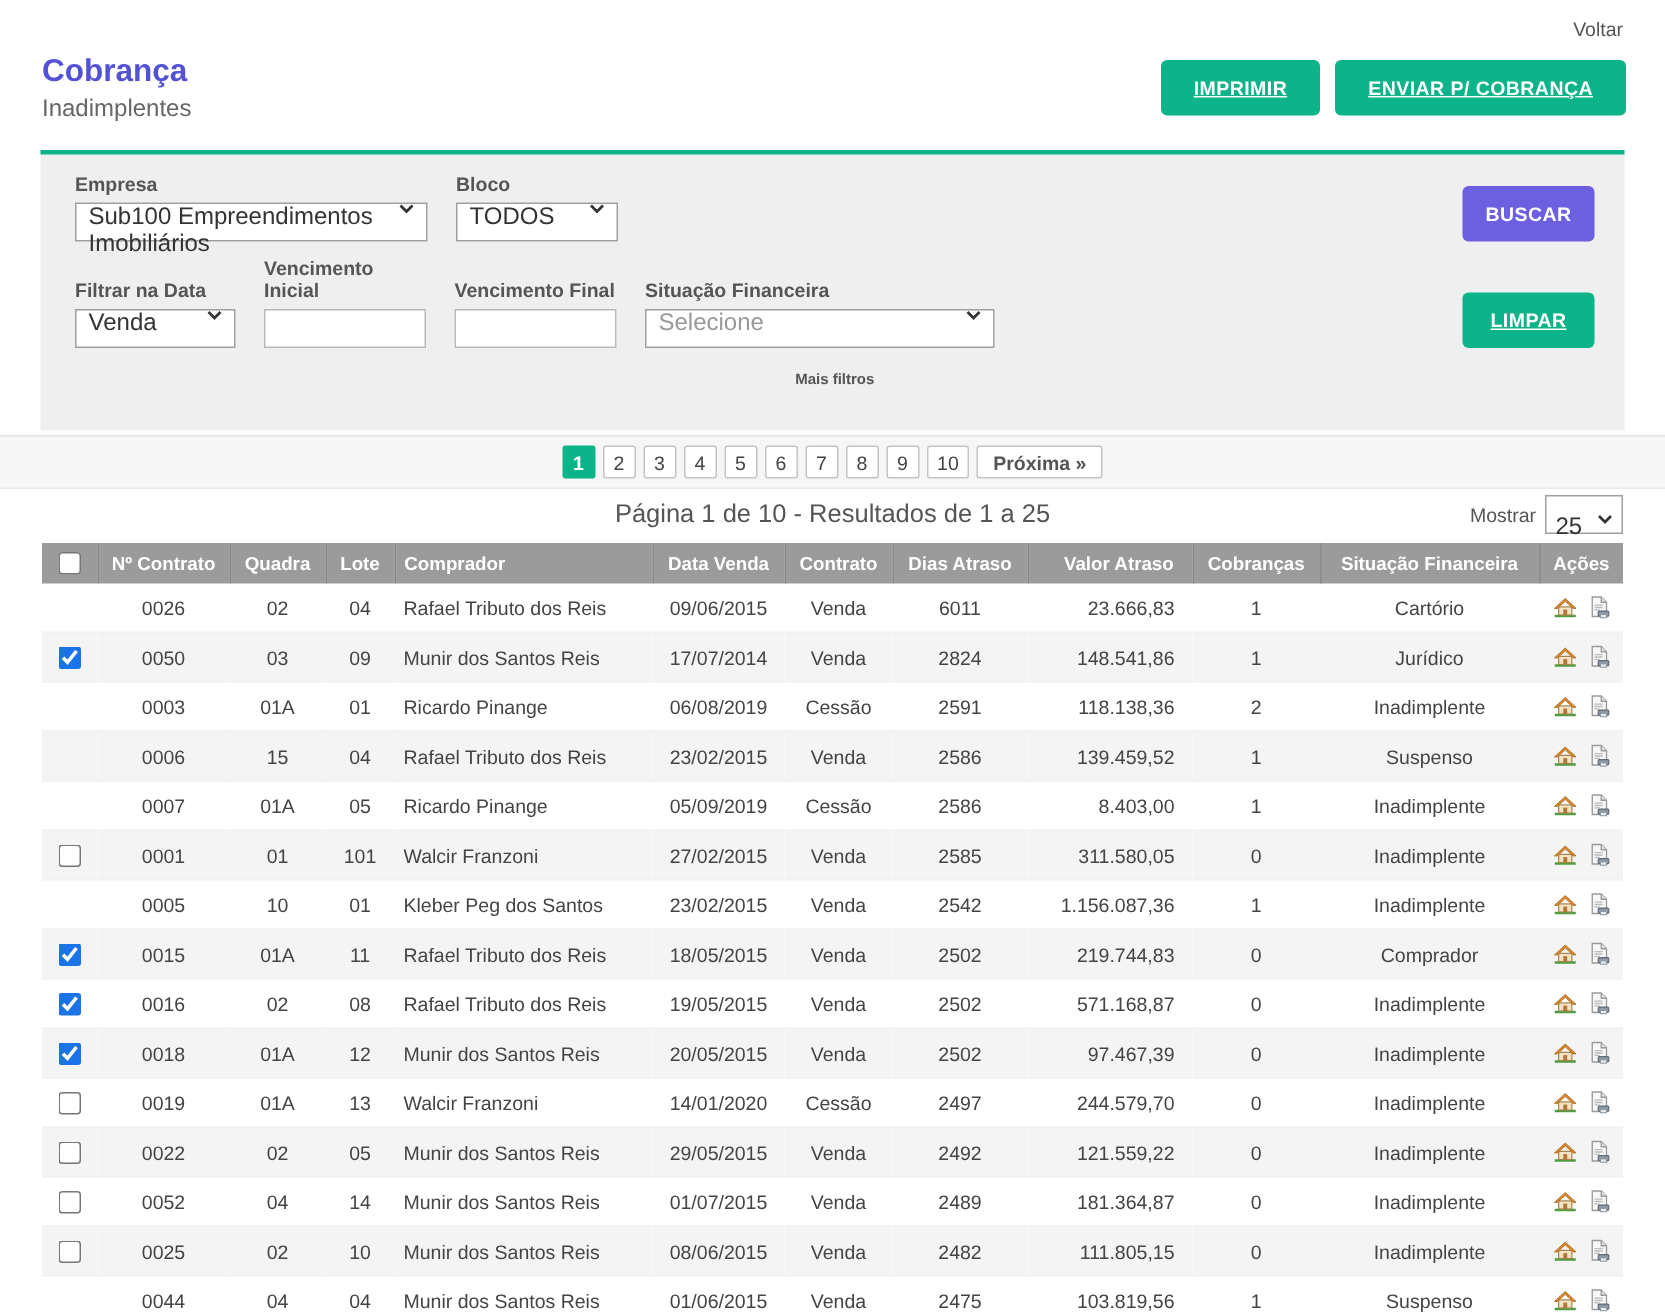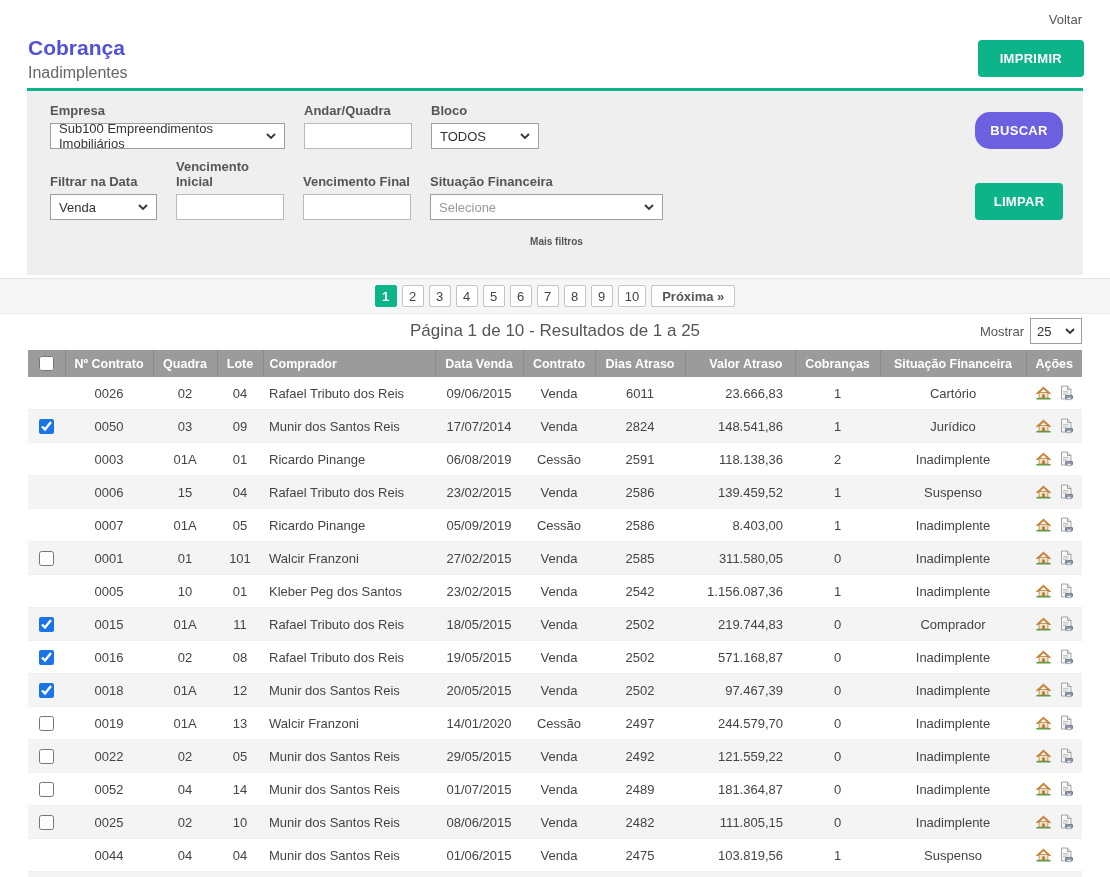--- a/index.html
+++ b/index.html
@@ -10,42 +10,42 @@
     --panel-bg:#efefef;
     --label-col:#555;
     --cell-col:#444;
     --border-col:#c9c9c9;
   }
   *{box-sizing:border-box;margin:0;padding:0;}
   html,body{width:1110px;background:#fff;font-family:"Liberation Sans",sans-serif;}
   body{height:877px;overflow:hidden;color:var(--cell-col);}
 
   
-  .page-header{position:relative;height:88px;}
+  .page-header{position:relative;height:100px;}
   .back-link{position:absolute;top:12px;right:28px;font-size:13px;color:#555;cursor:pointer;}
   .title-block{position:absolute;top:36px;left:28px;}
   .page-title{font-size:21px;font-weight:bold;color:var(--title-purple);}
   .page-subtitle{font-size:16px;color:#666;margin-top:4px;}
   .toolbar{position:absolute;top:40px;right:26px;display:flex;gap:10px;}
   .btn{border:none;border-radius:4px;color:#fff;font-weight:bold;font-size:13px;
        font-family:"Liberation Sans",sans-serif;cursor:pointer;letter-spacing:.3px;}
-  .btn-green{background:var(--green);}
-  .btn-purple{background:var(--purple-btn);border-radius:15px;}
+  .btn-green{background:var(--green);text-decoration:underline;}
+  .btn-purple{background:var(--purple-btn);}
   .toolbar .btn{height:37px;padding:0 22px;}
 
   
   .filter-panel{margin:0 27px;background:var(--panel-bg);border-top:3px solid var(--green);
                 padding:12px 20px 20px 23px;}
   .filter-row{display:flex;gap:19px;align-items:flex-end;margin-bottom:10px;}
   .field{display:flex;flex-direction:column;}
   .field label{font-size:13px;font-weight:bold;color:var(--label-col);margin-bottom:5px;}
   .text-input{height:26px;border:1px solid #b9b9b9;background:#fff;padding:0 6px;font-size:13px;
               font-family:"Liberation Sans",sans-serif;color:#333;width:100%;}
-  .select{height:26px;border:1px solid #9f9f9f;background:#fff;display:flex;align-items:center;
-          justify-content:space-between;padding:0 8px;font-size:13px;color:#333;cursor:pointer;}
+  .select{height:26px;border:1px solid #9f9f9f;background:#fff;display:flex;align-items:flex-start;
+          justify-content:space-between;padding:0 8px;font-size:16px;color:#333;cursor:pointer;}
   .select .placeholder{color:#999;}
   .chevron-icon{display:inline-flex;margin-left:6px;}
   .w235{width:235px}.w232{width:232px}.w108{width:108px}.w107{width:107px}.w237{width:237px}.w233{width:233px}
   .filter-buttons{margin-left:auto;display:flex;flex-direction:column;}
   .filter-buttons .btn{width:88px;height:37px;}
   .more-filters{text-align:center;font-size:10px;font-weight:bold;color:var(--label-col);
                 padding:6px 0 8px;cursor:pointer;}
 
   
   .pagination-band{margin-top:3px;background:#f6f6f6;border-top:1px solid #e3e3e3;
@@ -78,39 +78,36 @@
 <body>
 
 <div class="page-header">
   <span class="back-link">Voltar</span>
   <div class="title-block">
     <div class="page-title">Cobrança</div>
     <div class="page-subtitle">Inadimplentes</div>
   </div>
   <div class="toolbar">
     <button class="btn btn-green">IMPRIMIR</button>
+    <button class="btn btn-green">ENVIAR P/ COBRANÇA</button>
   </div>
 </div>
 
 <div class="filter-panel">
   <div class="filter-row">
     <div class="field w235">
       <label>Empresa</label>
       <div class="select">
         <span>Sub100 Empreendimentos Imobiliários</span>
         <span class="chevron-icon">
             <svg width="10" height="7" viewBox="0 0 10 7">
               <path d="M1 1l4 4 4-4" fill="none" stroke="#333" stroke-width="1.8"></path>
             </svg>
           </span>
       </div>
-    </div>
-    <div class="field w108">
-      <label>Andar/Quadra</label>
-      <input class="text-input" value="" style="">
     </div>
     <div class="field w108">
       <label>Bloco</label>
       <div class="select">
         <span>TODOS</span>
         <span class="chevron-icon">
             <svg width="10" height="7" viewBox="0 0 10 7">
               <path d="M1 1l4 4 4-4" fill="none" stroke="#333" stroke-width="1.8"></path>
             </svg>
           </span>

